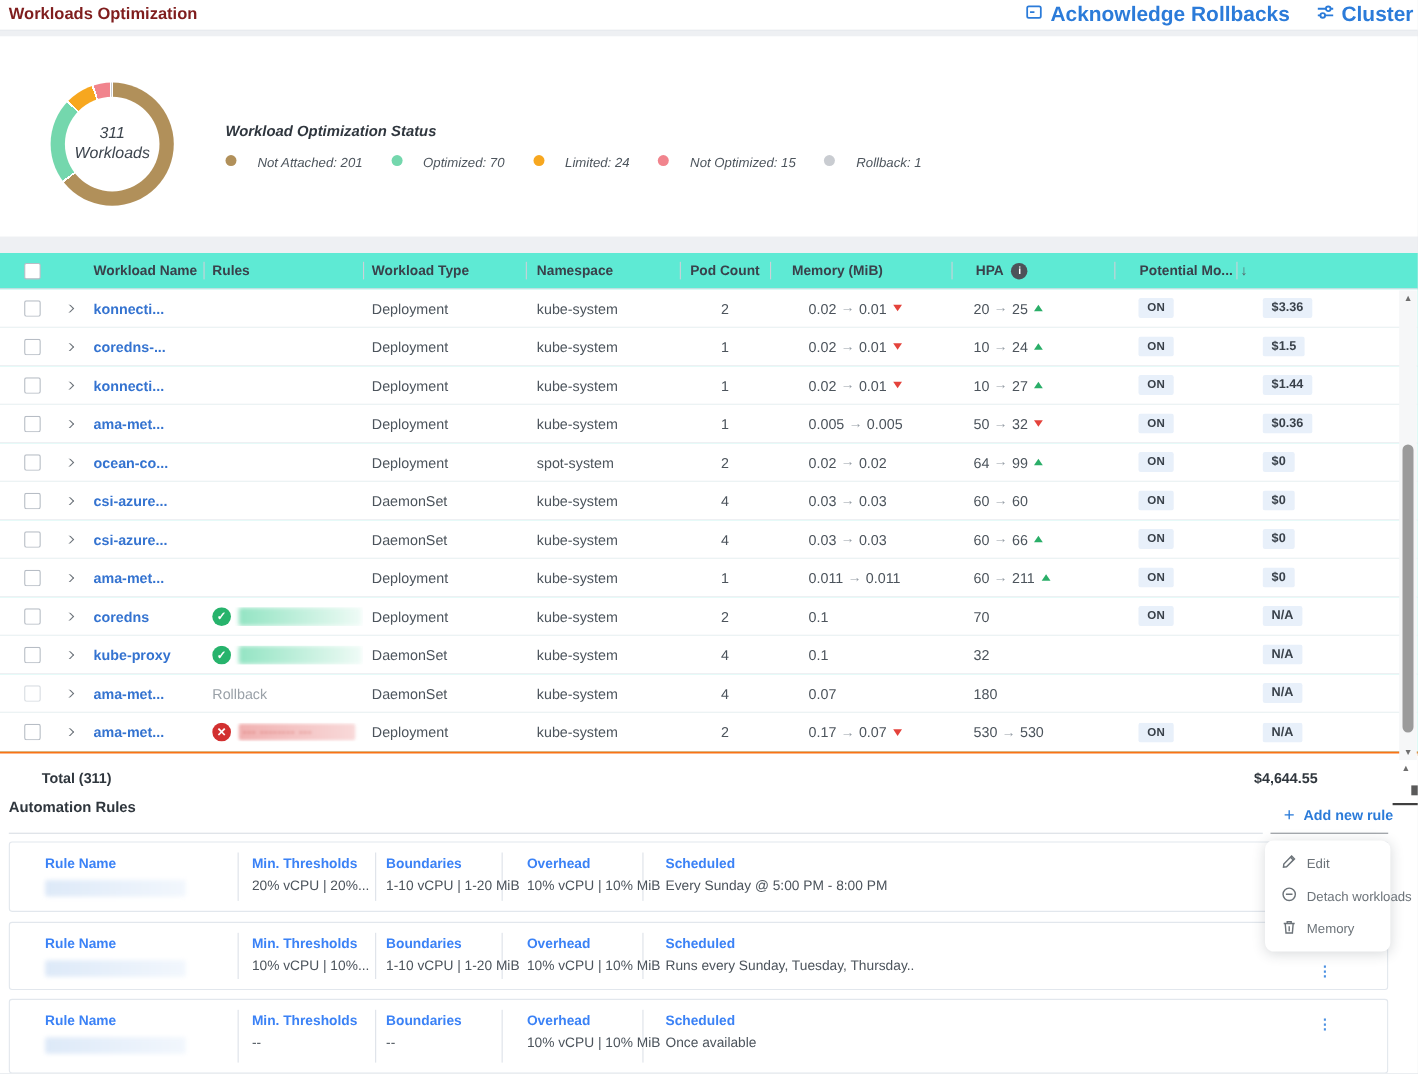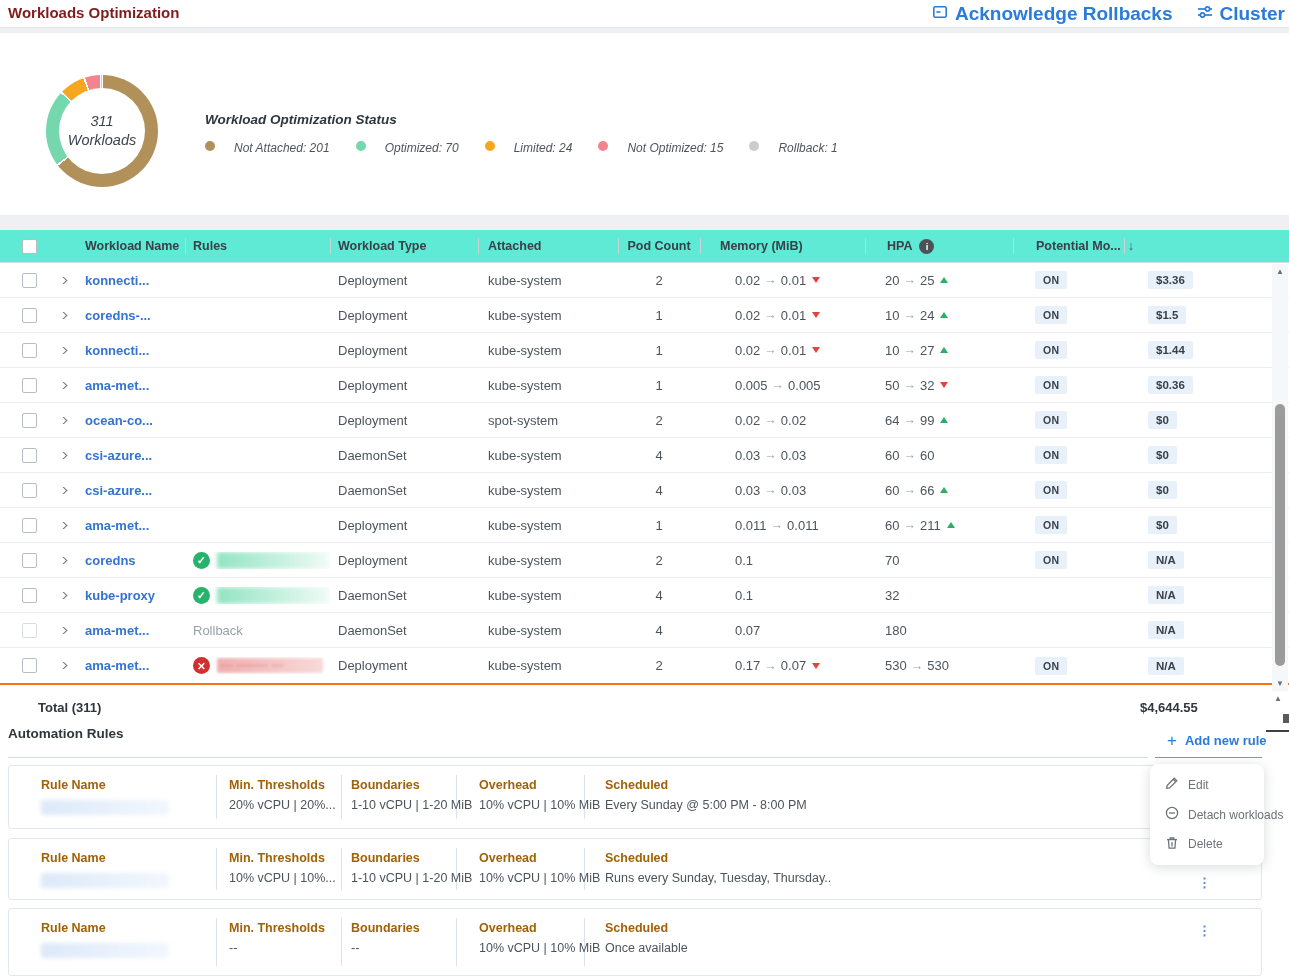--- a/index.html
+++ b/index.html
@@ -85,21 +85,21 @@
   .total-label { position:absolute; left:38px; top:15px; font-size:13px; font-weight:bold; color:#2f363d; }
   .total-value { position:absolute; left:1140px; top:15px; font-size:13px; font-weight:bold; color:#2f363d; }
   .auto-title { position:absolute; left:8px; top:41px; font-size:13.5px; font-weight:bold; color:#2f363d; }
   .add-rule { position:absolute; left:1167px; top:48px; display:flex; align-items:center; gap:8px;
               color:#2b7bd9; font-size:13px; font-weight:bold; cursor:pointer; }
   .add-plus { font-size:17px; font-weight:normal; line-height:14px; }
   .hr-light { position:absolute; left:8px; top:72px; width:1140px; height:1px; background:#d9dee4; }
   .hr-dark  { position:absolute; left:1155px; top:72px; width:107px; height:1px; background:#8f959b; }
   .card { position:absolute; left:8px; width:1254px; background:#fff; border:1px solid #e2e7ed; border-radius:3px; }
   .fld { position:absolute; top:12px; }
-  .fld-label { font-size:12.5px; font-weight:bold; color:#a16207; white-space:nowrap; }
+  .fld-label { font-size:12.5px; font-weight:bold; color:#3b82f6; white-space:nowrap; }
   .fld-value { font-size:12.5px; color:#4c545c; margin-top:6px; white-space:nowrap; }
   .pill-name { width:128px; height:15px; margin-top:8px; border-radius:2px;
                background:linear-gradient(90deg,#dde9f8,#f2f7fd); filter:blur(2px); }
   .vdiv { position:absolute; top:9px; bottom:9px; width:1px; background:#dde2e8; }
   .kebab { position:absolute; color:#4a90e2; font-size:13px; font-weight:bold; line-height:5px;
            letter-spacing:0; cursor:pointer; width:12px; text-align:center; }
   .dropdown { position:absolute; left:1150px; top:79px; width:114px; height:101px; background:#fff;
               border-radius:8px; box-shadow:0 2px 12px rgba(40,50,60,.18); z-index:6;
               display:flex; flex-direction:column; justify-content:center; padding:6px 0; }
   .dd-item { display:flex; align-items:center; gap:9px; padding-left:15px; height:30px;
@@ -181,21 +181,21 @@
         <div class="th p-name">
           <span>Workload Name</span>
         </div>
         <div class="th p-rules sep">
           <span>Rules</span>
         </div>
         <div class="th p-type sep">
           <span>Workload Type</span>
         </div>
         <div class="th p-ns sep">
-          <span>Attached</span>
+          <span>Namespace</span>
         </div>
         <div class="th p-center sep">
           <span>Pod Count</span>
         </div>
         <div class="th p-mem sep">
           <span>Memory (MiB)</span>
         </div>
         <div class="th p-hpa sep">
           <span>HPA</span>
           <span class="ic-info">i</span>
@@ -706,18 +706,18 @@
             </svg></span>
           <span>Detach workloads</span>
         </div>
         <div class="dd-item">
           <span><svg width="14" height="14" viewBox="0 0 14 14" fill="none" stroke="#6c7379" stroke-width="1.3">
               <line x1="2" y1="3.6" x2="12" y2="3.6"></line>
               <path d="M5.2 3.6 V2 h3.6 v1.6"></path>
               <path d="M3.4 3.6 l.7 8.6 h5.8 l.7-8.6"></path>
               <line x1="7" y1="6" x2="7" y2="10.5"></line>
             </svg></span>
-          <span>Delete</span>
+          <span>Memory</span>
         </div>
       </div>
   </div>
 
 </div>
 
 </body></html>

